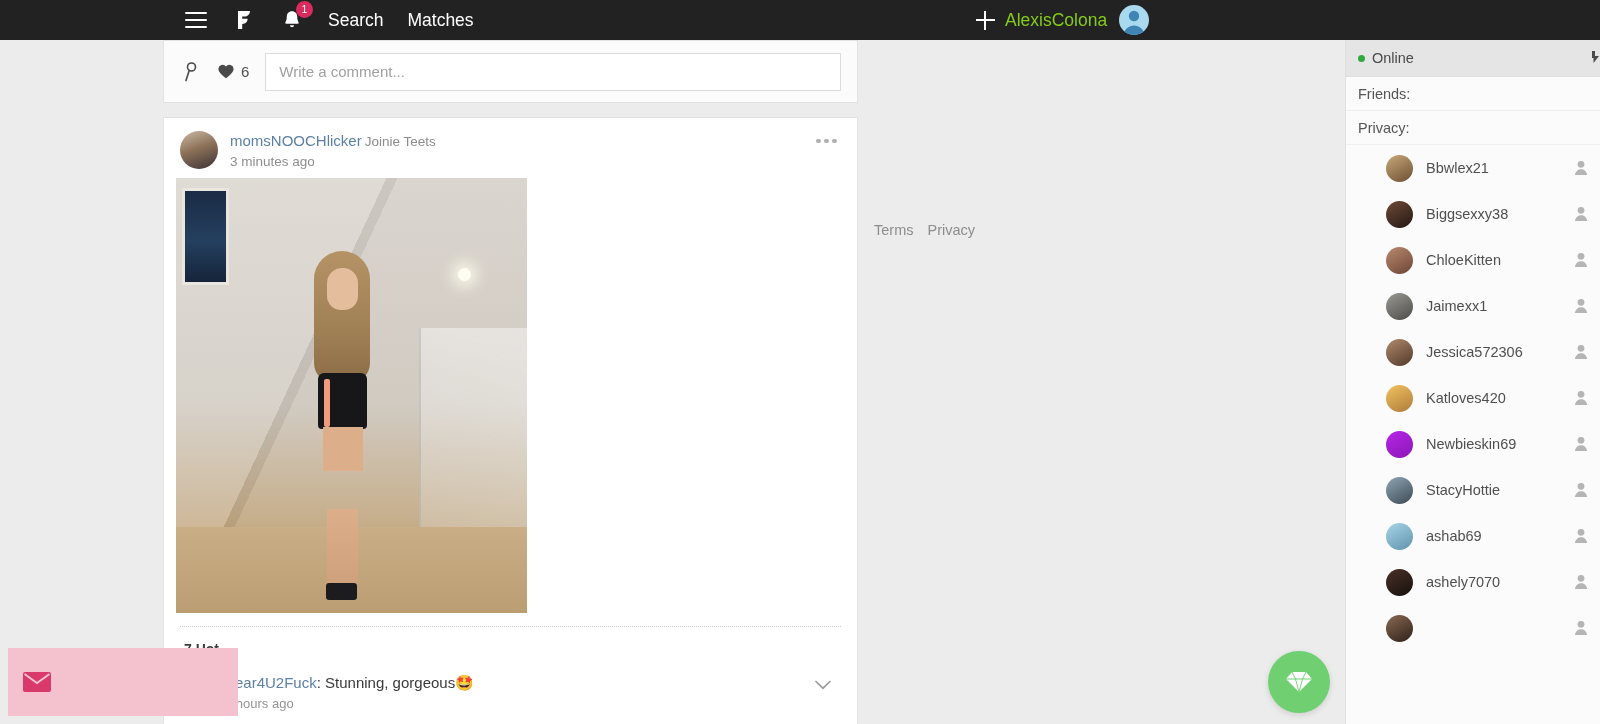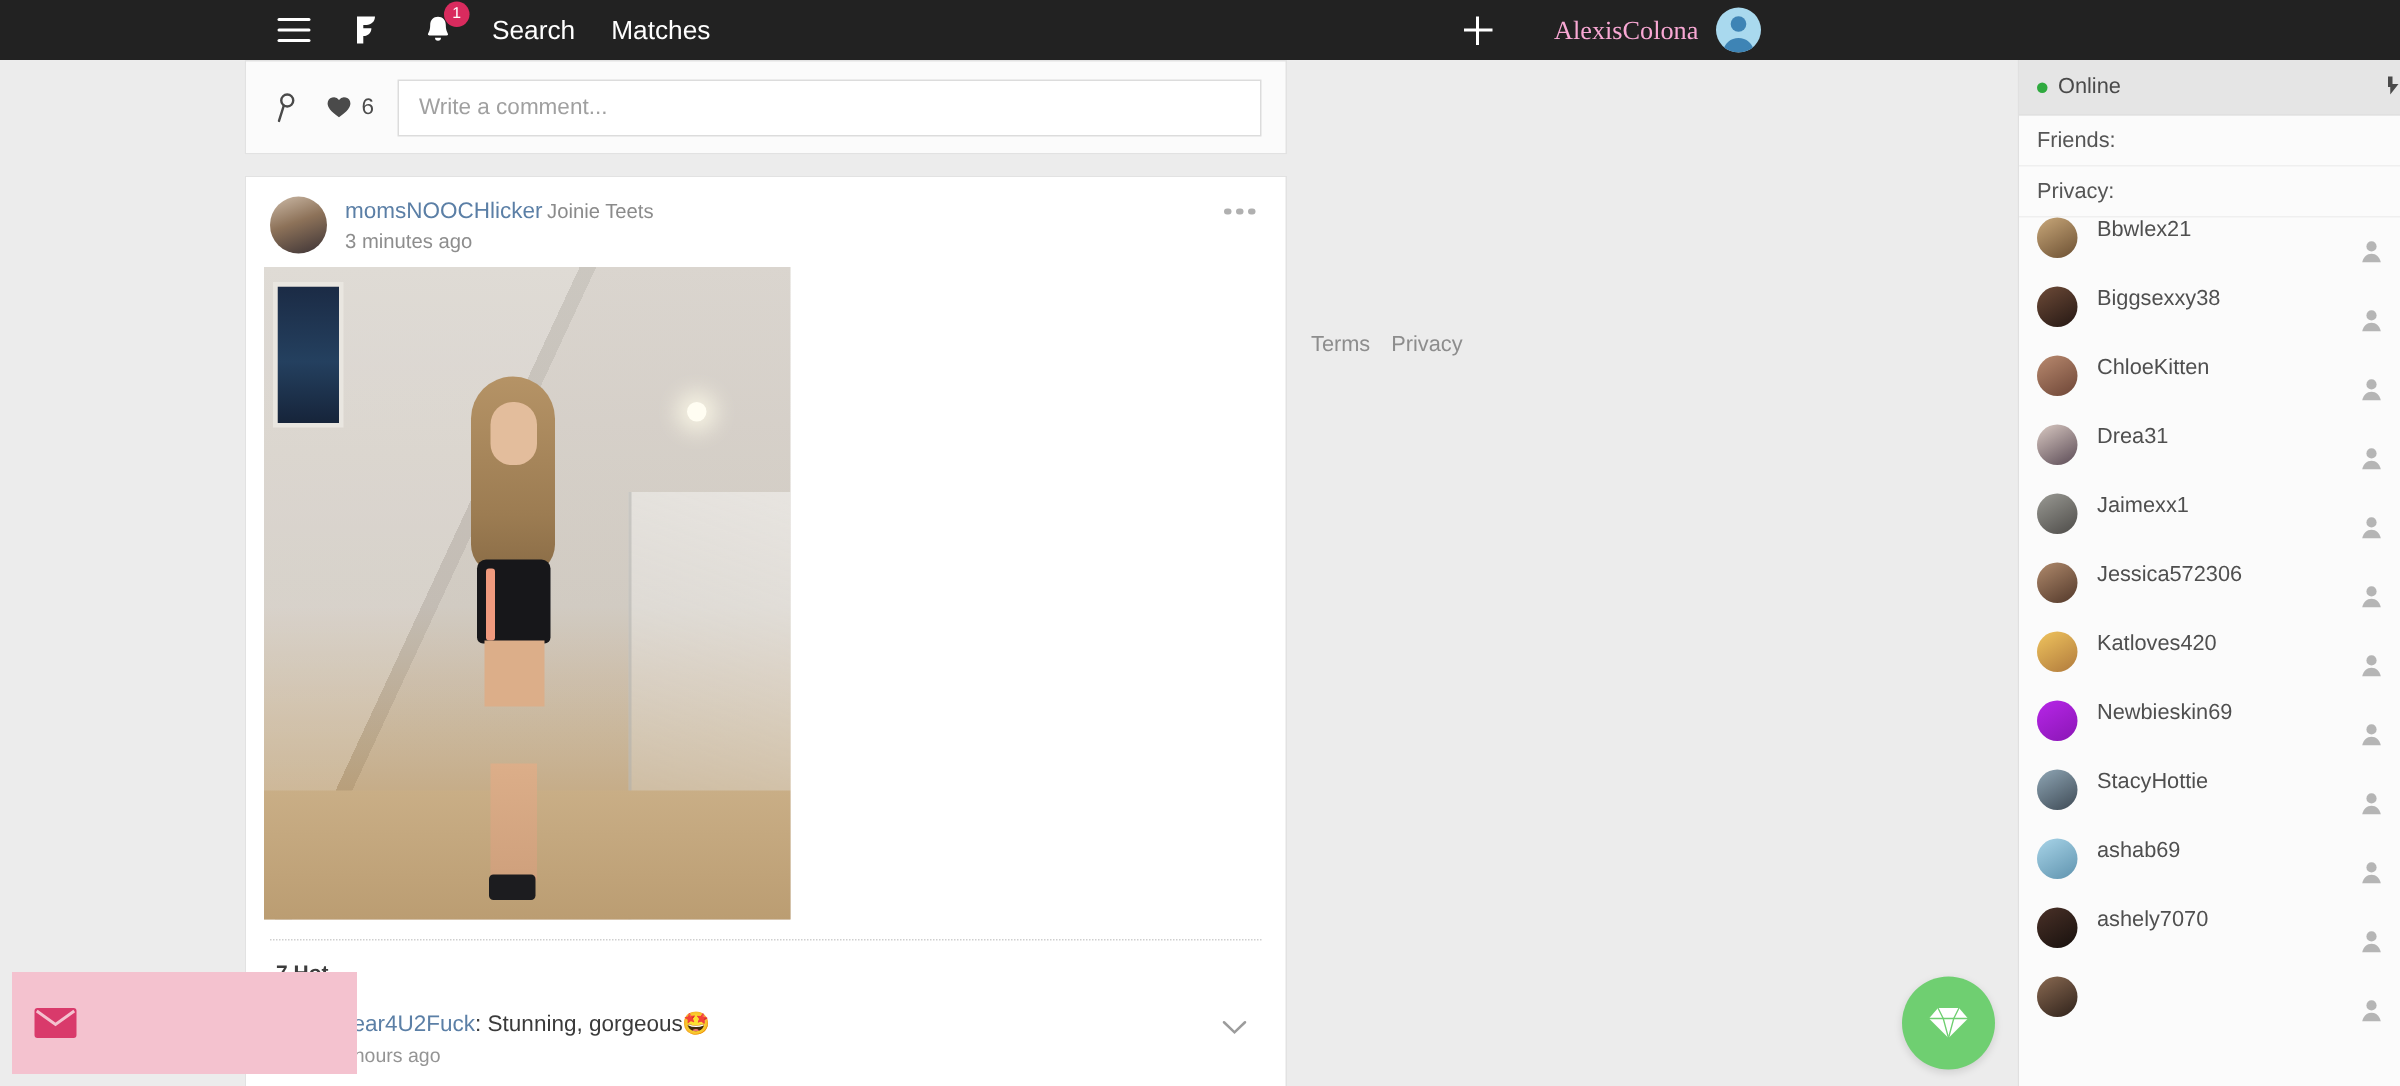--- a/index.html
+++ b/index.html
@@ -60,21 +60,21 @@
   }
   .plus-btn {
     width: 40px; height: 40px; display: flex;
     align-items: center; justify-content: center; cursor: pointer;
   }
   .plus-glyph { position: relative; width: 19px; height: 19px; }
   .plus-glyph i { position: absolute; background: #fff; }
   .plus-glyph i:nth-child(1) { left: 0; top: 8.6px; width: 19px; height: 1.9px; }
   .plus-glyph i:nth-child(2) { top: 0; left: 8.6px; height: 19px; width: 1.9px; }
   .username-link {
-    color: #f9a8d4; font-size: 17.5px; margin-left: 31px; cursor: pointer; font-family: Liberation Serif, serif;
+    color: #84cc16; font-size: 17.5px; margin-left: 0; cursor: pointer;
   }
   .user-avatar {
     width: 30px; height: 30px; border-radius: 50%;
     margin-left: 12px; overflow: hidden;
     background: #a9d9ee; cursor: pointer;
     display: flex; align-items: flex-end; justify-content: center;
   }
 
   
   .feed {
@@ -244,23 +244,23 @@
   }
   .sb-status-text { font-size: 14.5px; color: #4a4a4a; }
   .sb-status-icon { position: absolute; right: -4px; top: 10px; }
   .sb-section {
     padding: 9px 12px 8px 12px;
     font-size: 14.5px; color: #555555;
     border-bottom: 1px solid #efefef;
   }
   .sb-list { }
   .sb-item {
-    display: flex; 
+    display: flex; align-items: center;
     height: 46px; padding: 0 12px 0 12px;
-    cursor: pointer; position: relative;
+    cursor: pointer; position: relative; margin-left: 28px;
   }
   .sb-avatar {
     width: 27px; height: 27px; border-radius: 50%;
     margin-right: 13px; flex-shrink: 0;
   }
   .sb-name {
     font-size: 14.5px; color: #4f4f4f;
     overflow: hidden; white-space: nowrap; text-overflow: ellipsis;
   }
   .sb-person-icon { position: absolute; right: 12px; top: 15px; }
@@ -457,28 +457,20 @@
       </div>
       <div class="sb-item">
         <div class="sb-avatar" style="background: linear-gradient(150deg, rgb(185, 138, 111), rgb(109, 69, 54));"></div>
         <div class="sb-name">ChloeKitten</div>
         <span class="sb-person-icon"><svg width="14" height="15" viewBox="0 0 14 15">
             <circle cx="7" cy="4.3" r="3.4" fill="#b5b5b5"></circle>
             <path d="M0.8 15c.7-3.8 3.2-5.8 6.2-5.8s5.5 2 6.2 5.8z" fill="#b5b5b5"></path>
           </svg></span>
       </div>
       <div class="sb-item">
-        <div class="sb-avatar" style="background: linear-gradient(150deg, rgb(217, 201, 194), rgb(90, 74, 85));"></div>
-        <div class="sb-name">Drea31</div>
-        <span class="sb-person-icon"><svg width="14" height="15" viewBox="0 0 14 15">
-            <circle cx="7" cy="4.3" r="3.4" fill="#b5b5b5"></circle>
-            <path d="M0.8 15c.7-3.8 3.2-5.8 6.2-5.8s5.5 2 6.2 5.8z" fill="#b5b5b5"></path>
-          </svg></span>
-      </div>
-      <div class="sb-item">
         <div class="sb-avatar" style="background: linear-gradient(150deg, rgb(154, 154, 148), rgb(77, 75, 72));"></div>
         <div class="sb-name">Jaimexx1</div>
         <span class="sb-person-icon"><svg width="14" height="15" viewBox="0 0 14 15">
             <circle cx="7" cy="4.3" r="3.4" fill="#b5b5b5"></circle>
             <path d="M0.8 15c.7-3.8 3.2-5.8 6.2-5.8s5.5 2 6.2 5.8z" fill="#b5b5b5"></path>
           </svg></span>
       </div>
       <div class="sb-item">
         <div class="sb-avatar" style="background: linear-gradient(150deg, rgb(176, 138, 108), rgb(82, 56, 42));"></div>
         <div class="sb-name">Jessica572306</div>

